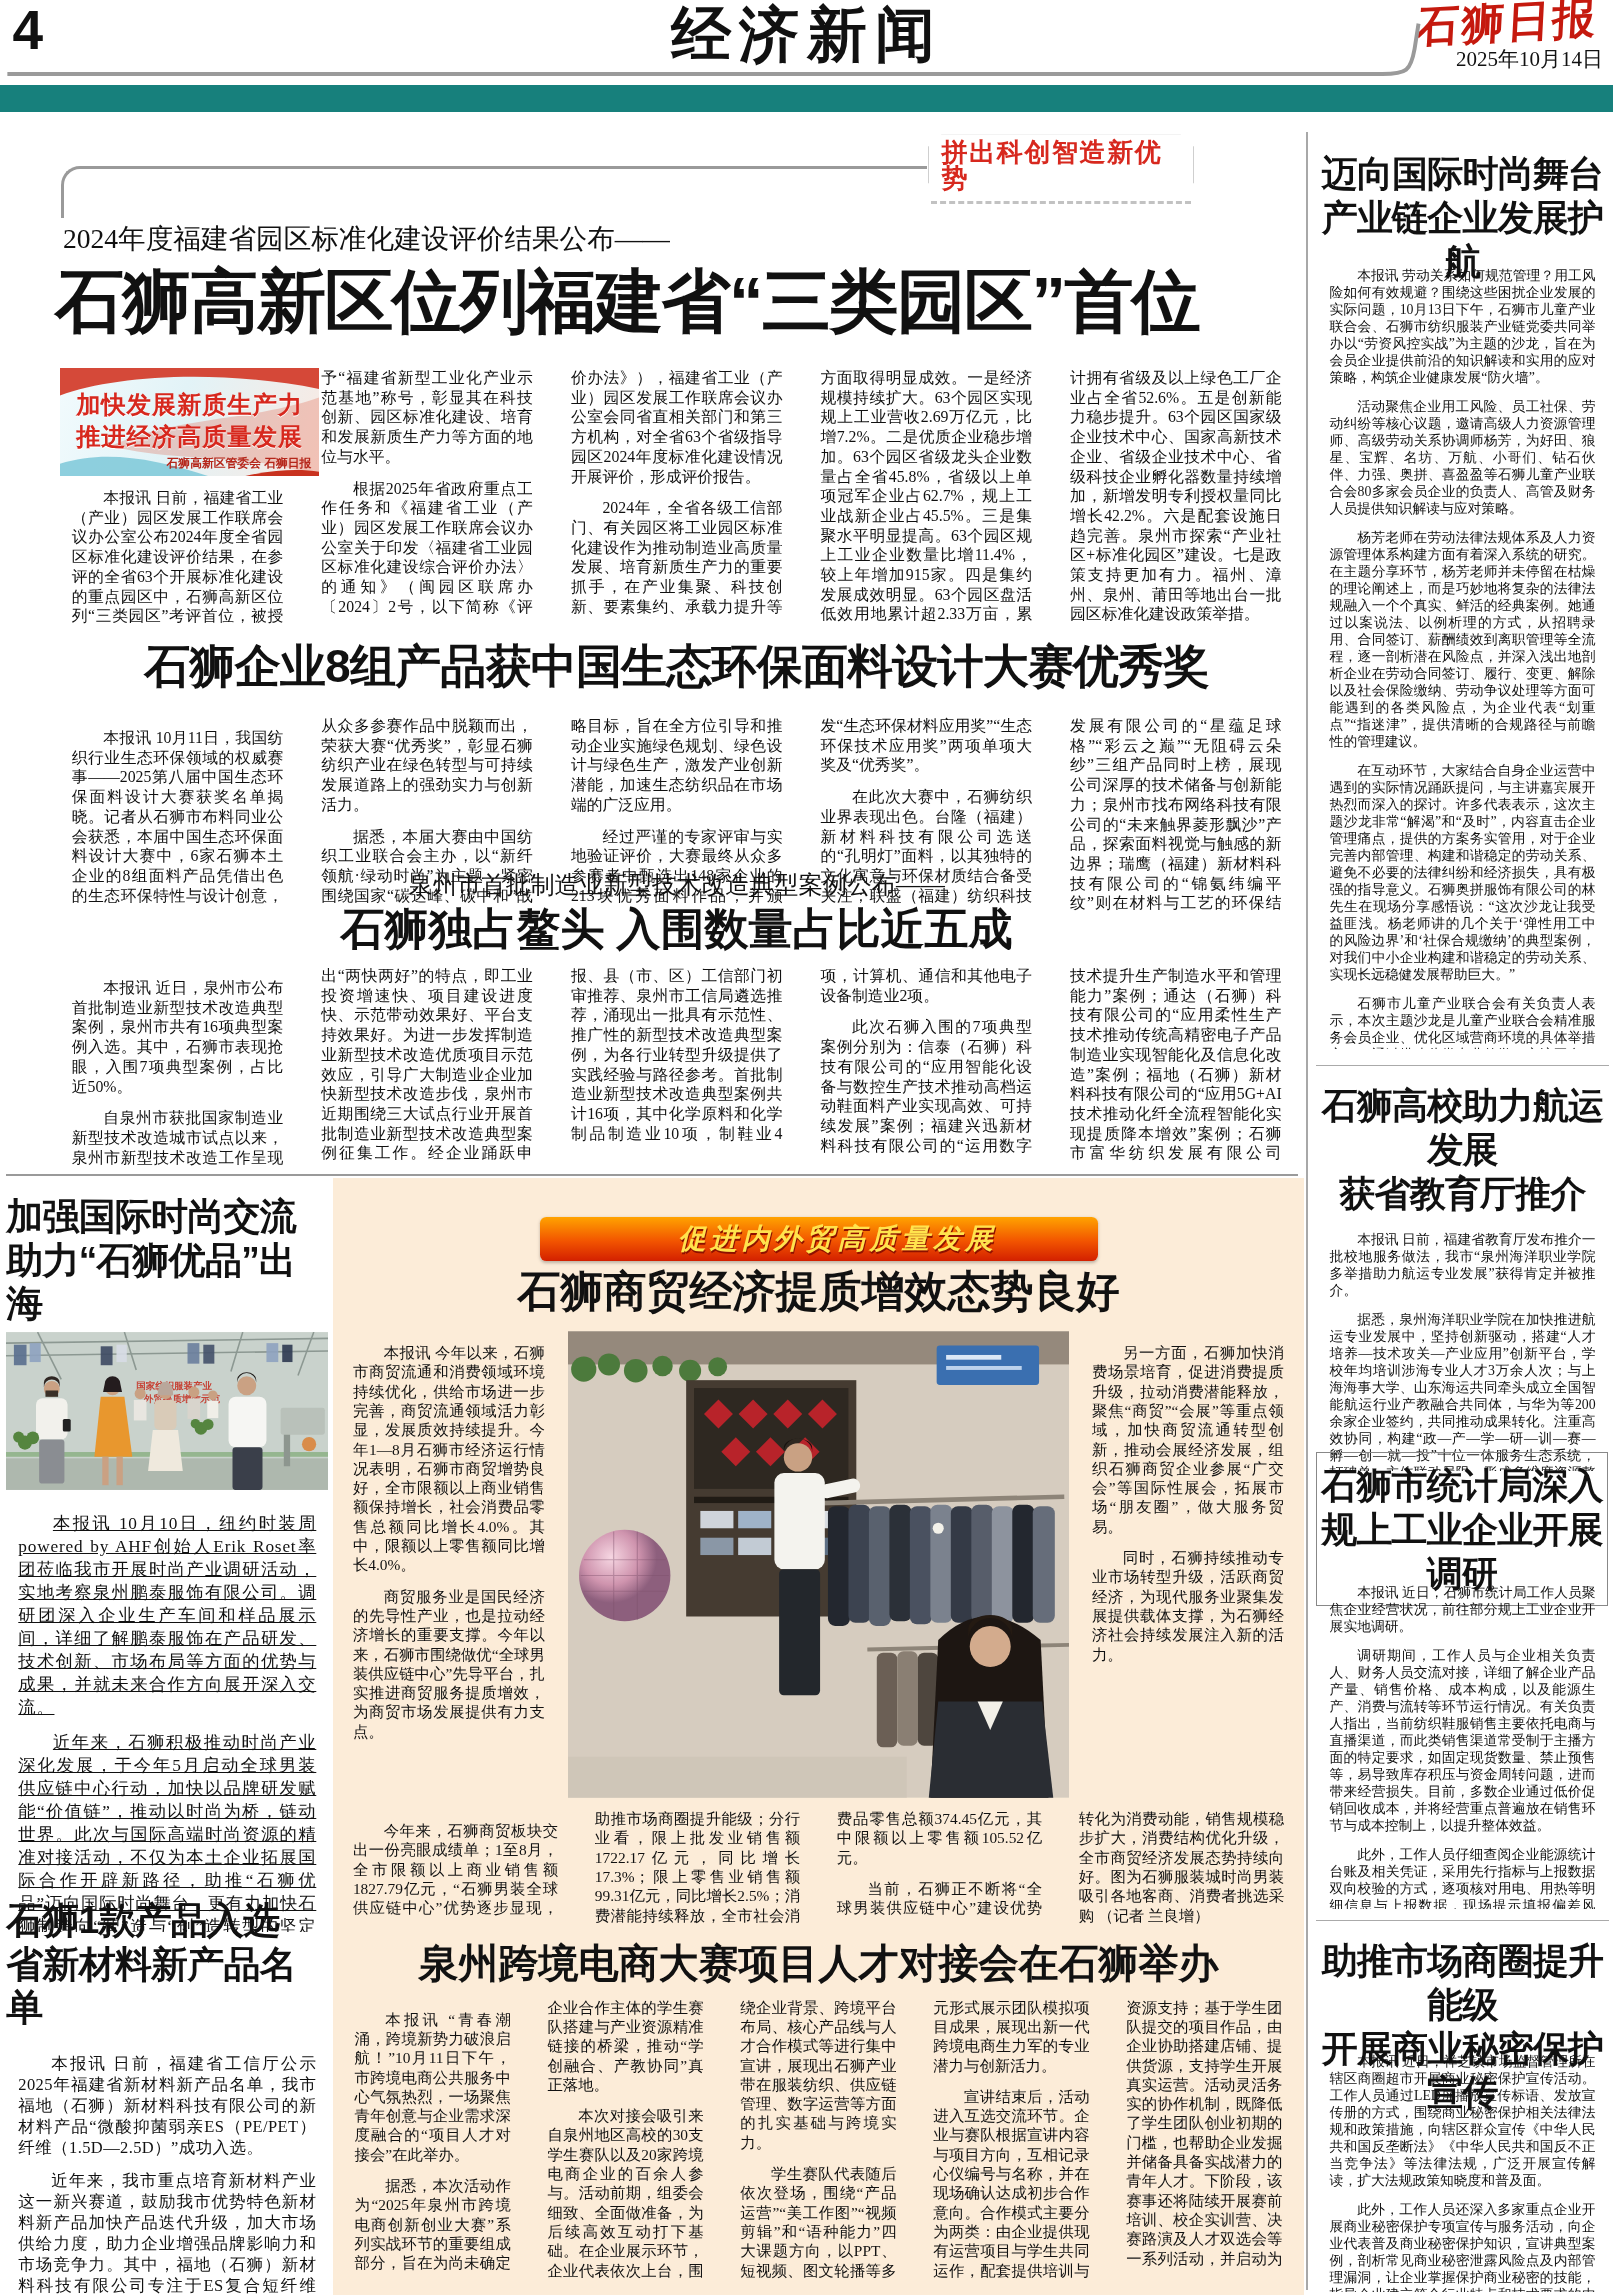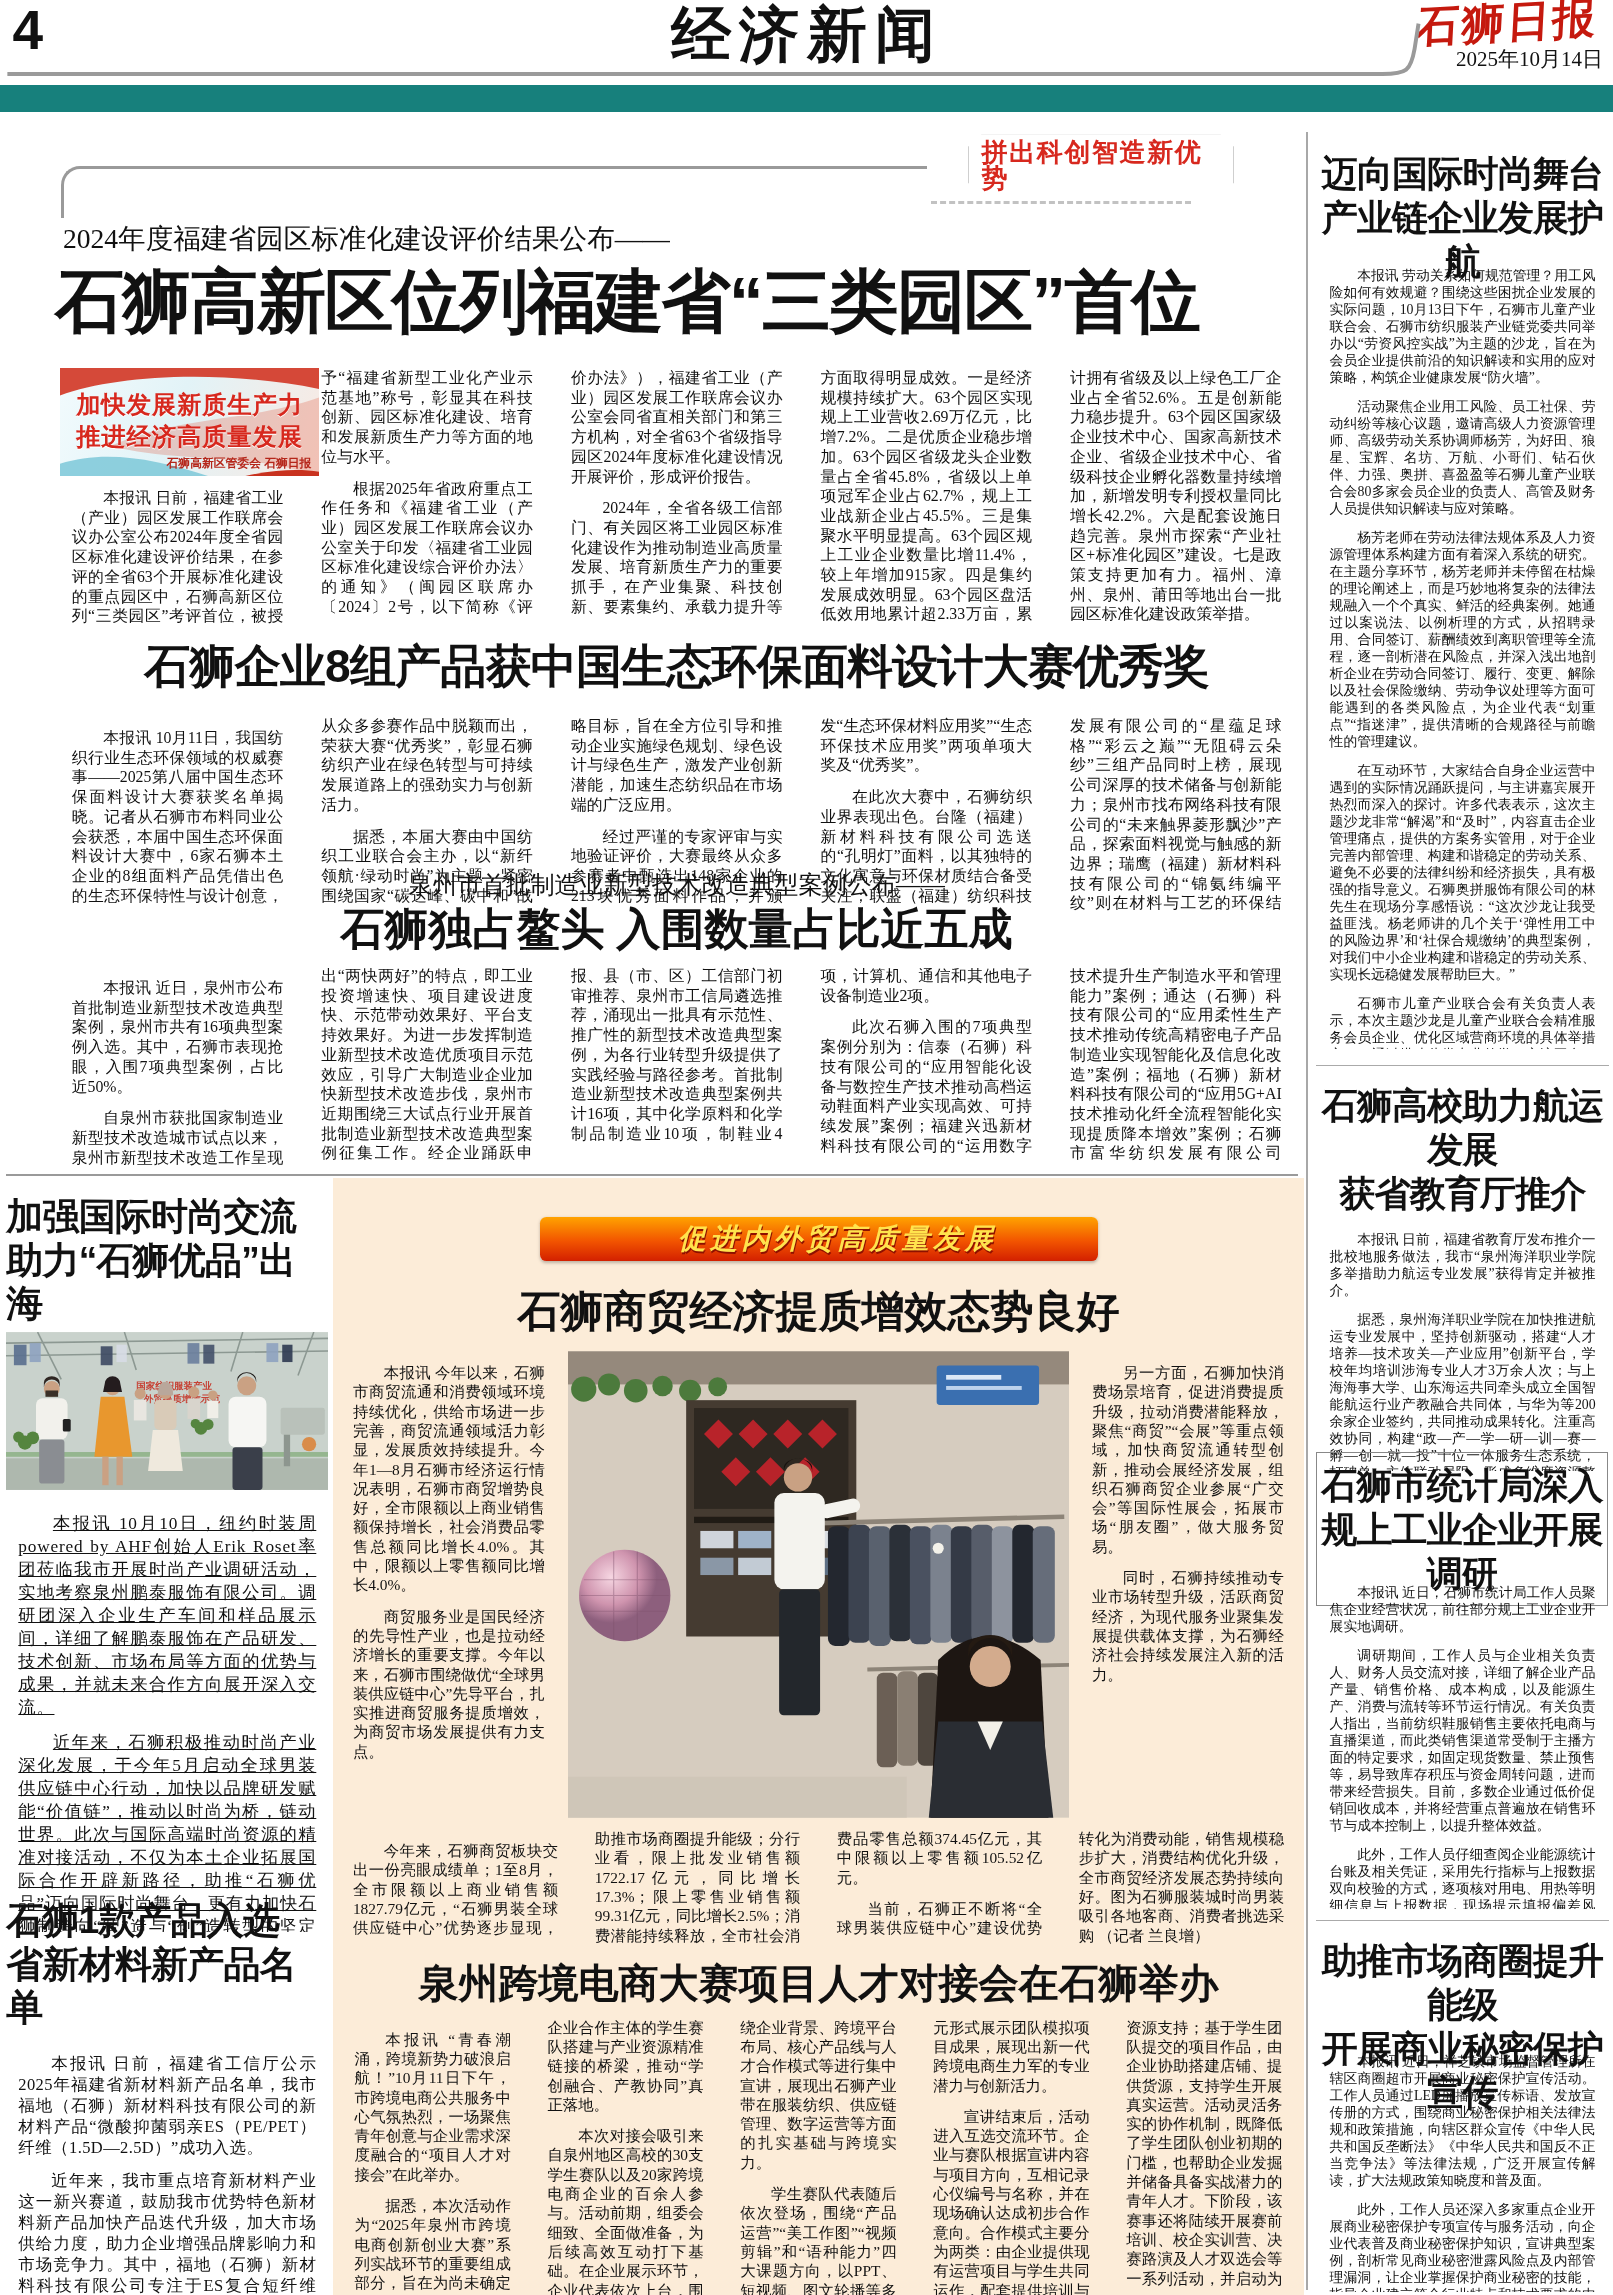--- a/index.html
+++ b/index.html
@@ -20,21 +20,21 @@
   .vline { background:#a8a8a8; width:1.6px; }
   .hline { background:#9a9a9a; height:2.4px; }
 
   
   .lead { left:55px; top:130px; width:1243px; height:506px; }
   .lead-frame { position:absolute; left:6.3px; top:36px; width:863px; height:49px;
                 border-top:3.9px solid #9a9a9a; border-left:3.9px solid #9a9a9a; border-top-left-radius:19px; }
   .lead-badge { position:absolute; left:873px; top:4.7px; width:266px; height:60px;
                 background:linear-gradient(180deg,#ececec,#adadad);
                 clip-path:polygon(0 20%,5% 0,95% 0,100% 20%,100% 80%,95% 100%,5% 100%,0 80%);
-                display:flex; align-items:center; justify-content:center;margin-left:40px; }
+                display:flex; align-items:center; justify-content:center; }
   .lead-badge-inner { background:#fff; border:1.6px solid #cfcfcf; padding:3.9px 12.6px; color:#d7281e;
                       font:900 26px/1 "Liberation Sans","DejaVu Sans",sans-serif; letter-spacing:1.6px; }
   .badge-shadow { position:absolute; left:876px; top:71px; width:260px; border-bottom:3.9px dashed #c2c2c2; }
   .lead-kicker { position:absolute; left:7.9px; top:95px; font:400 27.6px/1 "Liberation Serif",serif; }
   .lead-headline { position:absolute; left:0px; top:134px; width:100%; white-space:nowrap; letter-spacing:-1.6px;
                    font:900 69px/1.1 "Liberation Sans","DejaVu Sans",sans-serif; }
   .body-cols { text-align:justify; overflow:hidden; }
   .body-cols p, .body-block p { margin:12px; text-indent:2em; text-align:justify; }
   .lead-body { position:absolute; left:4.7px; top:238px; width:1234px; height:263px;
                columns:5; column-gap:14px; font:400 15.8px/19.7px "Liberation Serif",serif; }
@@ -69,21 +69,21 @@
   .material-body { margin-top:11px; height:299px; overflow:hidden;
                    font:400 16.5px/21px "Liberation Serif",serif; letter-spacing:0.4px; }
 
   
   .trade-section { left:333px; top:1178px; width:971px; height:1117px; background:#fcecd8; }
   .ribbon { margin:39px auto 0 auto; width:520px; height:44px; border-radius:6.3px;
             background:linear-gradient(180deg,#ffa300 0%,#f25400 55%,#d32000 100%);
             display:flex; align-items:center; justify-content:center; box-shadow:0 1.6px 3.2px rgba(0,0,0,.25);padding-left:38px; }
   .ribbon span { color:#ffe34d; font:700 italic 28px/1 "DejaVu Serif",serif; letter-spacing:3.9px;
                  text-shadow:0.8px 1.6px 0 #8d1000; }
-  .trade-headline { margin-top:27px; text-align:center;
+  .trade-headline { margin-top:7px; text-align:center;
                     font:900 43px/1.1 "Liberation Sans","DejaVu Sans",sans-serif; }
   .trade-flex { margin-top:15.8px; padding:0 7.9px; display:flex; gap:11px; }
   .trade-col { width:216px; height:467px; overflow:hidden; font:400 15.4px/19.3px "Liberation Serif",serif; }
   .trade-photo { width:501px; height:467px; display:block; }
   .trade-bottom { margin-top:11px; padding:0 7.9px; height:118px; overflow:hidden;
                   columns:4; column-gap:12.6px; font:400 15.4px/19.3px "Liberation Serif",serif; }
   .ecom-headline { margin-top:14px; text-align:center;
                    font:900 40px/1.1 "Liberation Sans","DejaVu Sans",sans-serif; }
   .ecom-body { margin-top:12.6px; padding:0 9.5px; height:285px; overflow:hidden;
                columns:5; column-gap:12.6px; font:400 15.4px/19.3px "Liberation Serif",serif; }

